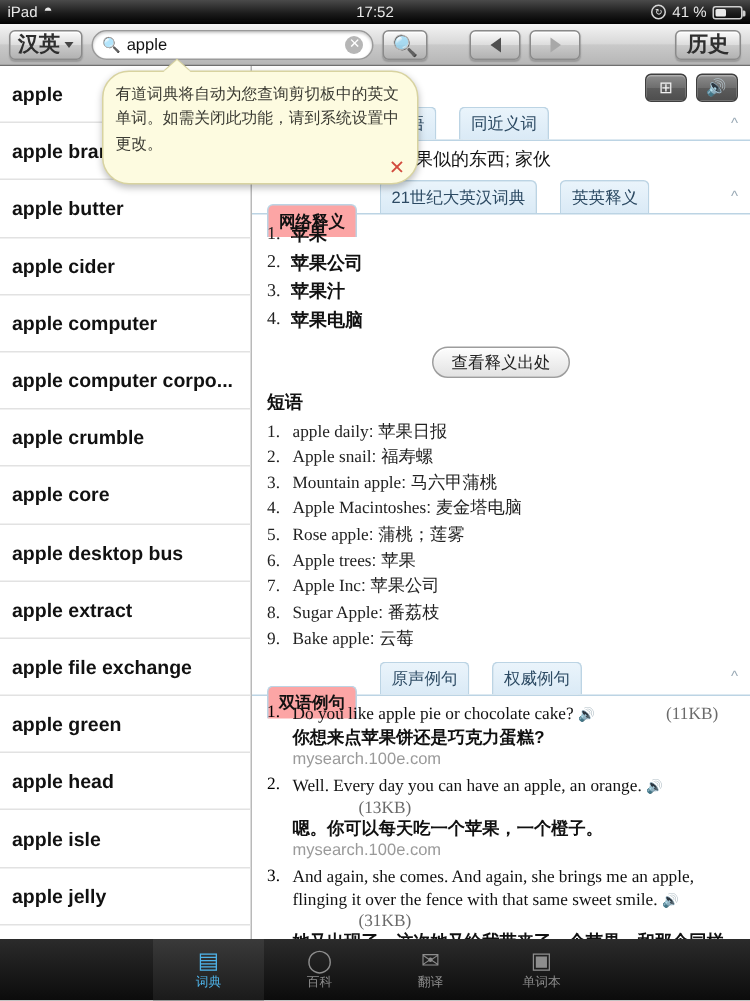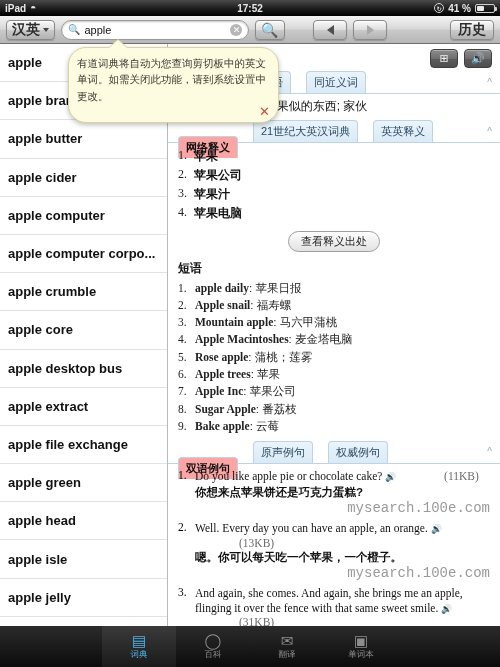--- a/index.html
+++ b/index.html
@@ -6,21 +6,21 @@
   html, body {
     width: 500px; height: 667px;
     font-family: "Liberation Sans", "DejaVu Sans", sans-serif;
     background: #fff; overflow: hidden;
   }
 
   
   .statusbar {
     height: 16px; width: 100%;
     background: linear-gradient(to bottom, #4a4a4a 0%, #1c1c1c 55%, #000 100%);
-    color: #e8e8e8; font-size: 10px; font-weight: bold;
+    color: #e8e8e8; font-size: 10px; font-weight: normal;
     display: flex; align-items: center; position: relative;
   }
   .sb-left { display: flex; align-items: center; gap: 4px; padding-left: 5px; }
   .sb-center { position: absolute; left: 0; right: 0; text-align: center; font-size: 10px; }
   .sb-right { margin-left: auto; display: flex; align-items: center; gap: 4px; padding-right: 5px; }
   .wifi-icon { font-size: 10px; line-height: 1; }
   .lock-icon {
     width: 10px; height: 10px; border: 1.2px solid #d6d6d6; border-radius: 50%;
     display: inline-flex; align-items: center; justify-content: center; font-size: 6px;
   }
@@ -132,28 +132,28 @@
   .src-btn {
     display: inline-block; padding: 2px 12px; font-size: 11px; color: #222;
     background: linear-gradient(to bottom, #fdfdfd, #e2e2e2);
     border: 1px solid #9d9d9d; border-radius: 11px; cursor: pointer;
     box-shadow: inset 0 1px 0 #fff;
   }
   .sec-title { font-size: 12px; font-weight: bold; color: #111; padding: 2px 10px 2px; }
   .phrlist { list-style: none; font-size: 11.5px; padding: 0 10px; }
   .phrlist li { padding: 0.5px 0 0.5px 17px; position: relative; color: #222; line-height: 1.42; }
   .phrlist li .num { position: absolute; left: 0; font-family: "Liberation Serif", serif; }
-  .phrlist .en { font-weight: bold; font-family: "Liberation Serif", serif; }
+  .phrlist .en { font-weight: normal; font-family: "Liberation Serif", serif; }
 
   .exlist { list-style: none; font-size: 11.5px; padding: 3px 10px 0; }
   .exlist > li { padding: 2px 0 3px 17px; position: relative; }
   .exlist > li .num { position: absolute; left: 0; font-family: "Liberation Serif", serif; }
   .ex-en { font-family: "Liberation Serif", serif; color: #111; line-height: 1.33; }
   .ex-cn { font-weight: bold; color: #111; line-height: 1.4; }
-  .ex-src { color: #9a9a9a; font-size: 14px; font-family: Liberation Mono, monospace; text-align: right; }
+  .ex-src { color: #9a9a9a; font-size: 11px; font-family: Liberation Sans, sans-serif; }
   .spk { color: #4b8fd6; font-size: 9px; }
   .ksize { color: #6b6b6b; font-family: Liberation Serif, serif; padding-left: 44px; }
 
   
   .tooltip {
     position: absolute; left: 68px; top: 47px; width: 211px;
     background: #fdfbe0; border: 1px solid #d8d3a0; border-radius: 18px;
     padding: 7px 8px 4px; font-size: 10.5px; color: #3a3a32; line-height: 1.55;
     box-shadow: 0 2px 5px rgba(0,0,0,.25); z-index: 40;
   }

